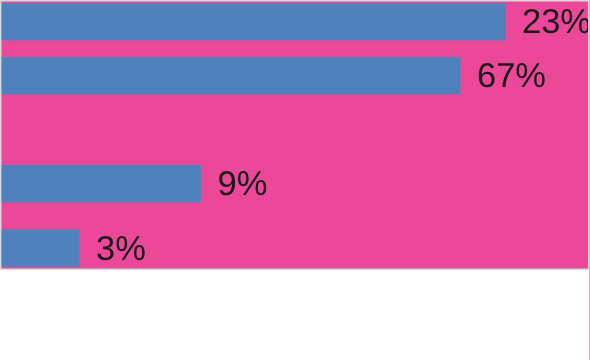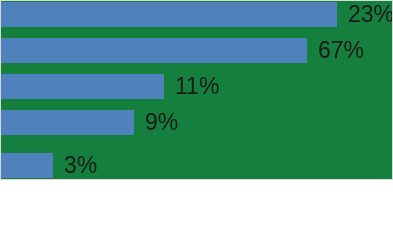--- a/index.html
+++ b/index.html
@@ -49,38 +49,34 @@
     line-height: 25px;
     color: #1a1a1a;
     letter-spacing: 0px;
     white-space: nowrap;
     font-family: "Liberation Sans", sans-serif;
   }
 </style>
 </head>
 <body>
 
-<div id="chart-root" style="background: #15803d; border-color: rgb(217, 217, 217);">
+<div id="chart-root" style="background: #ec4899; border-color: rgb(217, 217, 217);">
 
   <div class="plot-area">
 
     <div class="bar-row" style="top:1px;">
       <div class="bar" style="width: 336px; background: rgb(79, 129, 189);"></div>
       <div class="bar-label" style="color: rgb(26, 26, 26);">23%</div>
     </div>
 
     <div class="bar-row" style="top:37px;">
       <div class="bar" style="width: 306px; background: rgb(79, 129, 189);"></div>
       <div class="bar-label" style="color: rgb(26, 26, 26);">67%</div>
     </div>
 
-    <div class="bar-row" style="top:73px;">
-      <div class="bar" style="width: 163px; background: rgb(79, 129, 189);"></div>
-      <div class="bar-label" style="color: rgb(26, 26, 26);">11%</div>
-    </div>
 
     <div class="bar-row" style="top:109px;">
       <div class="bar" style="width: 133px; background: rgb(79, 129, 189);"></div>
       <div class="bar-label" style="color: rgb(26, 26, 26);">9%</div>
     </div>
 
     <div class="bar-row" style="top:152px;">
       <div class="bar" style="width: 52px; background: rgb(79, 129, 189);"></div>
       <div class="bar-label" style="color: rgb(26, 26, 26);">3%</div>
     </div>

